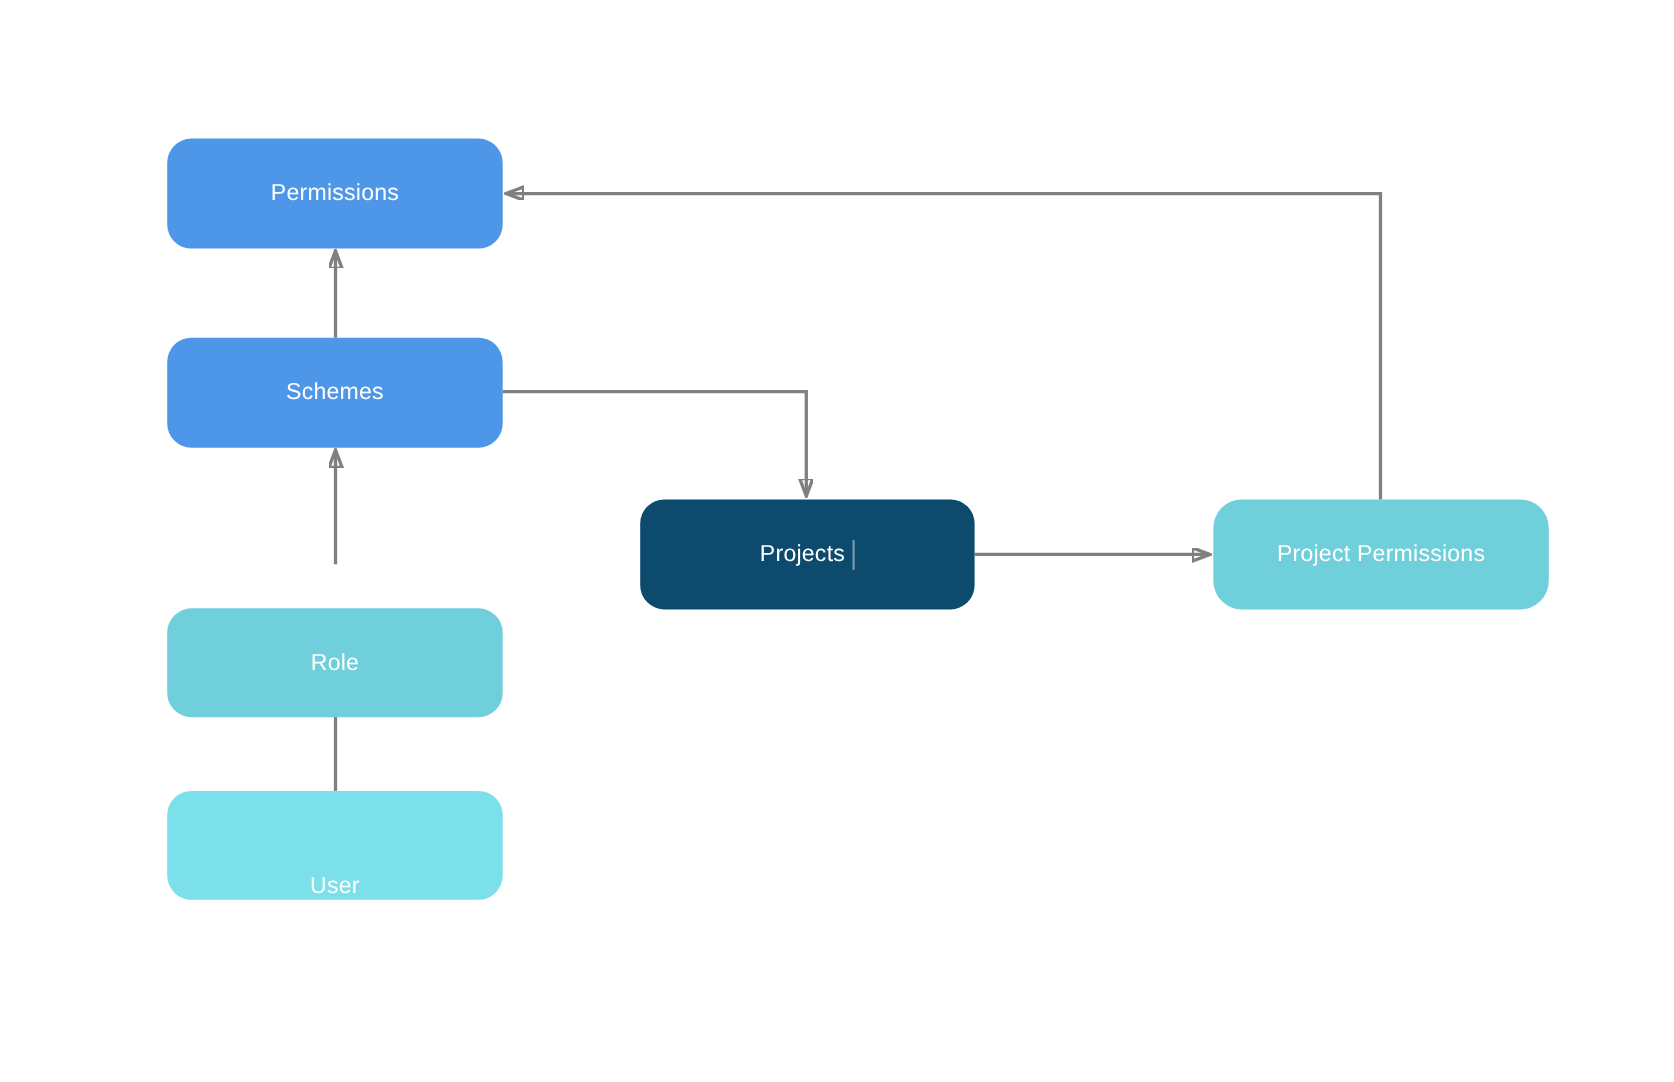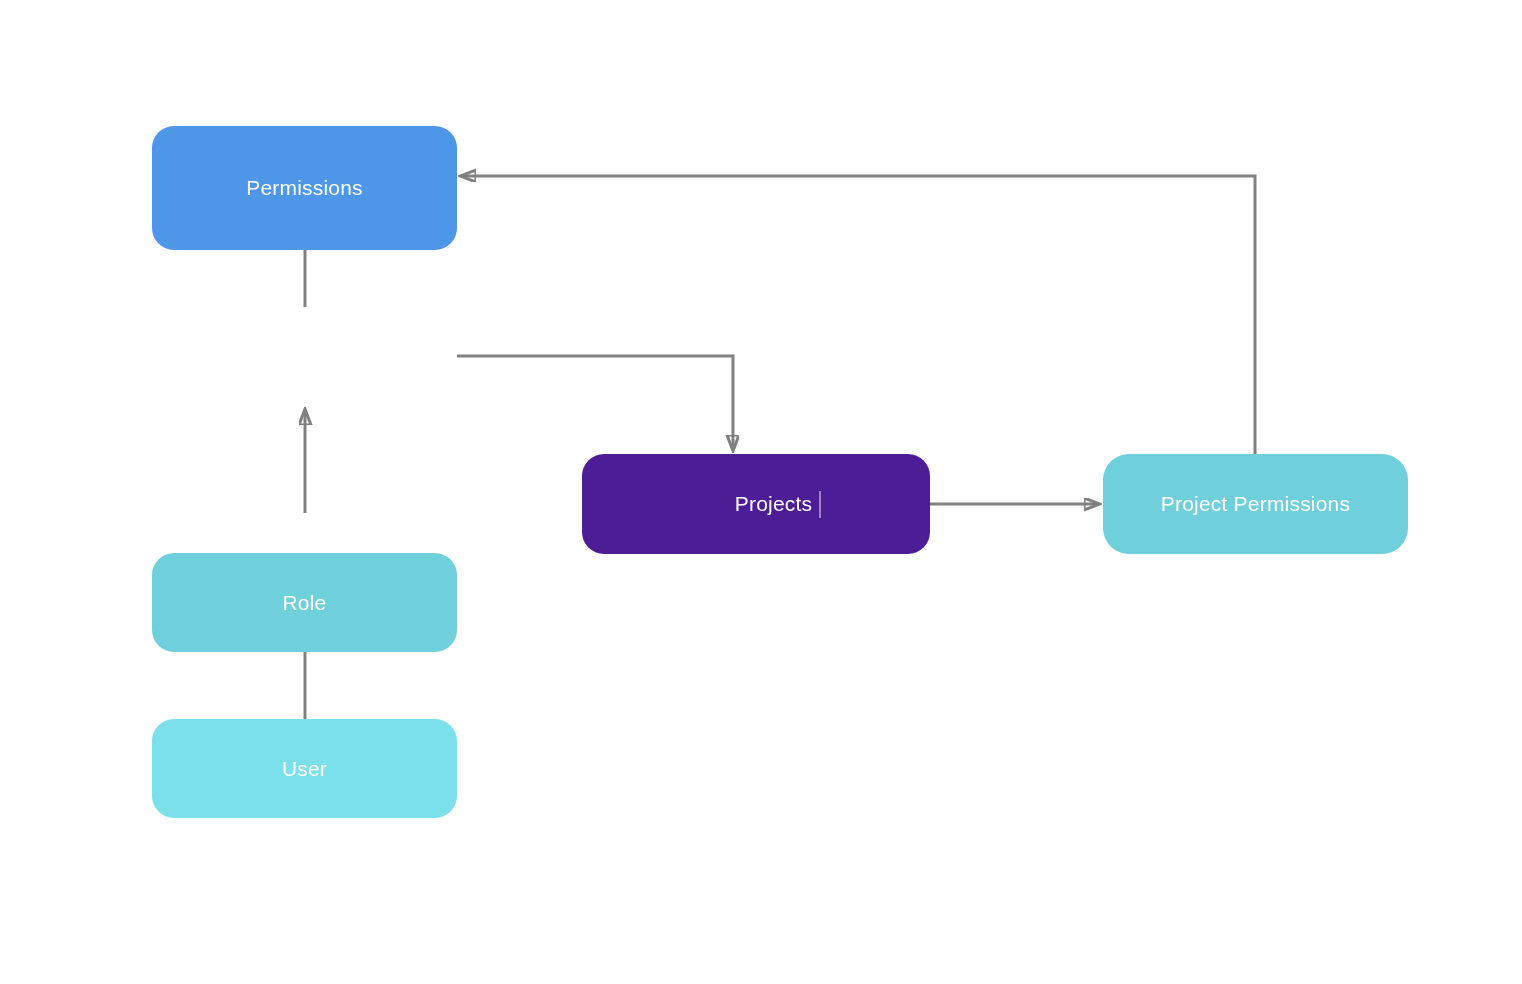--- a/index.html
+++ b/index.html
@@ -37,21 +37,21 @@
     justify-content: center;
     color: #ffffff;
     font-size: 21px;
     letter-spacing: 0.2px;
     cursor: default;
     user-select: none;
   }
   .node .label {
     white-space: nowrap;
   }
-  #node-permissions          { left: 152px; top: 126px; width: 305px; height: 124px; }
+  #node-permissions          { left: 152px; top: 126px; width: 305px; height: 100px; }
   #node-schemes              { left: 152px; top: 307px; width: 305px; height: 100px; }
   #node-role                 { left: 152px; top: 513px; width: 305px; height:  99px; }
   #node-user                 { left: 152px; top: 719px; width: 305px; height:  99px; }
   #node-projects             { left: 582px; top: 454px; width: 304px; height: 100px; }
   #node-project-permissions  { left: 1103px; top: 454px; width: 305px; height: 100px; border-radius: 26px; }
   .text-cursor {
     display: inline-block;
     width: 2px;
     height: 27px;
     margin-left: 7px;
@@ -76,30 +76,33 @@
     <path d="M305,307 L305,229" marker-end="url(#arrowhead)"></path>
     <path d="M457,356 L733,356 L733,450" marker-end="url(#arrowhead)"></path>
     <path d="M886,504 L1099,504" marker-end="url(#arrowhead)"></path>
     <path d="M1255,454 L1255,176 L461,176" marker-end="url(#arrowhead)"></path>
   </svg>
 
   <div class="node" id="node-permissions" style="background-color: rgb(77, 150, 232);">
     <span class="label">Permissions</span>
   </div>
 
+  <div class="node" id="node-schemes" style="background-color: rgb(77, 150, 232);">
+    <span class="label">Schemes</span>
+  </div>
 
   <div class="node" id="node-role" style="background-color: rgb(111, 207, 219); margin-top: 40px;">
     <span class="label">Role</span>
   </div>
 
-  <div class="node" id="node-user" style="background-color: rgb(123, 224, 234);">
+  <div class="node" id="node-user" style="background-color: rgb(123, 224, 234); align-items: flex-end;">
     <span class="label">User</span>
   </div>
 
-  <div class="node" id="node-projects" style="background-color: #4c1d95; padding-left: 44px;">
+  <div class="node" id="node-projects" style="background-color: #0c4a6e;">
     <span class="label">Projects</span>
     <span class="text-cursor"></span>
   </div>
 
   <div class="node" id="node-project-permissions" style="background-color: rgb(111, 207, 219);">
     <span class="label">Project Permissions</span>
   </div>
 
 </div>
 

